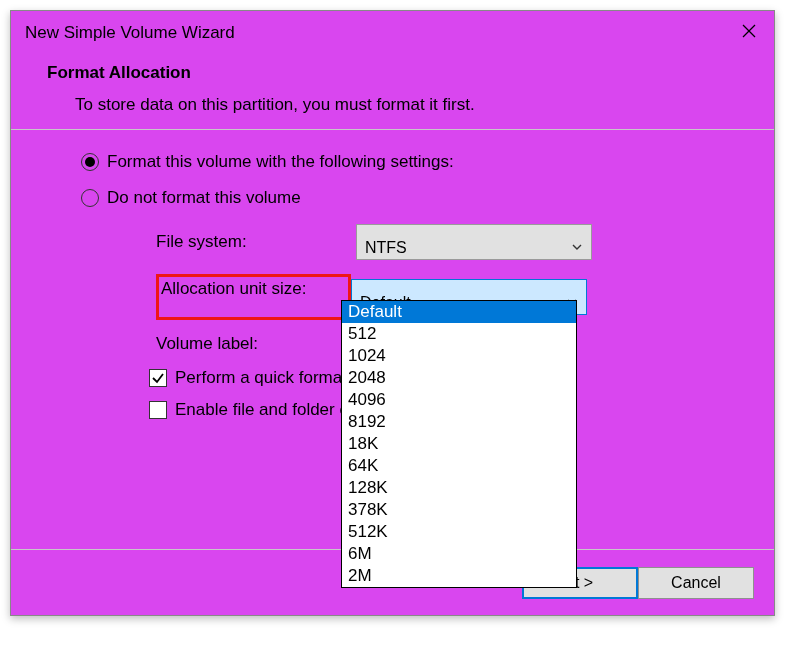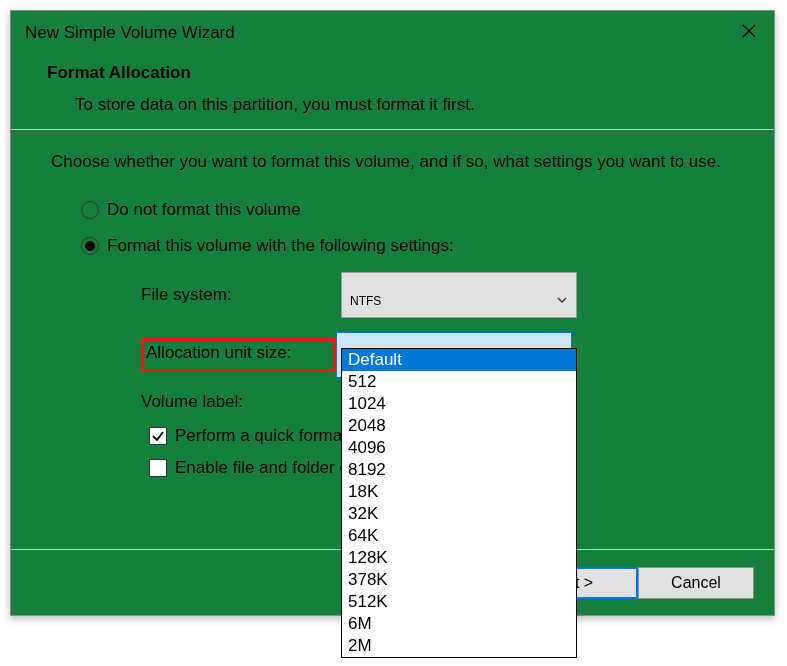--- a/index.html
+++ b/index.html
@@ -1,36 +1,36 @@
 <!DOCTYPE html>
 <html><head>
 <meta charset="utf-8">
 <style>
   * { box-sizing: border-box; font-family: "Segoe UI", Tahoma, sans-serif; }
   body { margin: 0; padding: 10px; background: #fff; width: 787px; height: 666px; overflow: hidden; }
-  .window { border: 1px solid #888; width: 765px; height: 606px; position: relative; background: #15803d; box-shadow: 0 3px 8px rgba(0,0,0,0.25); }
+  .window { border: 1px solid #888; width: 765px; height: 606px; position: relative; background: #d946ef; box-shadow: 0 3px 8px rgba(0,0,0,0.25); }
   .titlebar { display: flex; justify-content: space-between; align-items: center; padding: 6px 14px 0 14px; height: 38px; }
   .title-text { font-size: 17px; color: #000; }
   .close-btn { cursor: pointer; padding: 4px; }
   .close-btn svg { width: 14px; height: 14px; }
   .content { padding: 0 0 0 0; }
   .heading-block { padding: 14px 0 14px 36px; }
   .heading { font-size: 17px; font-weight: bold; color: #000; }
   .subheading { font-size: 17px; color: #000; margin-top: 12px; padding-left: 28px; }
   .divider { border-top: 1px solid #c8c8c8; margin: 0; }
   .main-section { padding: 22px 40px 0 40px; position: relative; }
   .prompt { font-size: 17px; color: #000; margin-bottom: 28px; }
   .radio-row { display: flex; align-items: center; margin-bottom: 16px; margin-left: 30px; font-size: 17px; color: #000; }
   .radio-outer { width: 18px; height: 18px; border: 1.5px solid #333; border-radius: 50%; display: inline-flex; align-items: center; justify-content: center; margin-right: 8px; flex-shrink: 0; }
   .radio-inner { width: 10px; height: 10px; background: #000; border-radius: 50%; }
   .settings-block { margin-left: 90px; margin-top: 8px; position: relative; }
   .setting-row { display: flex; align-items: center; margin-bottom: 14px; }
-  .setting-label { width: 200px; font-size: 17px; color: #000; }
-  .highlight-label { border: 3px solid #ef1616; padding: 2px 8px 6px 2px; width: 195px; }
-  .select-box { width: 236px; height: 46px; border: 1px solid #9a9a9a; background: #e1e1e1; display: flex; align-items: center; justify-content: space-between; padding: 12px 8px 0 8px; font-size: 12px; color: #000; cursor: pointer; }
+  .setting-label { width: 200px; font-size: 17px; color: #000; margin-left: 15px; }
+  .highlight-label { border: 3px solid #ef1616; padding: 2px 8px 18px 2px; width: 195px; }
+  .select-box { width: 236px; height: 36px; border: 1px solid #9a9a9a; background: #e1e1e1; display: flex; align-items: center; justify-content: space-between; padding: 12px 8px 0 8px; font-size: 16px; color: #000; cursor: pointer; }
   .select-box.focused { border: 1px solid #0078d7; background: #cce8ff; }
   .chevron { display: inline-block; }
   .chevron svg { width: 12px; height: 12px; }
   .check-row { display: flex; align-items: center; margin-left: 8px; margin-bottom: 12px; font-size: 17px; color: #000; }
   .check-box { width: 18px; height: 18px; border: 1.5px solid #333; display: inline-flex; align-items: center; justify-content: center; margin-right: 8px; flex-shrink: 0; background: #fff; }
   .check-box svg { width: 14px; height: 14px; }
   .dropdown-list { position: absolute; border: 1px solid #000; background: #fff; width: 236px; z-index: 10; font-size: 17px; max-height: none; }
   .dropdown-item { padding: 0 6px; height: 22px; line-height: 22px; color: #000; cursor: pointer; }
   .dropdown-item.selected { background: #0078d7; color: #fff; }
   .footer { position: absolute; bottom: 0; left: 0; right: 0; border-top: 1px solid #c8c8c8; height: 66px; display: flex; align-items: center; justify-content: flex-end; padding-right: 20px; gap: 0; }
@@ -53,32 +53,31 @@
   </div>
 
   <div class="content">
     <div class="heading-block">
       <div class="heading">Format Allocation</div>
       <div class="subheading">To store data on this partition, you must format it first.</div>
     </div>
     <div class="divider"></div>
 
     <div class="main-section">
-      <div class="prompt">Choose whether you want to format this volume, and if so, what settings you want to use.</div>
-
-      <div class="radio-row">
-        <span class="radio-outer"></span>
-        <span>Do not format this volume</span>
-      </div>
 
       <div class="radio-row">
         <span class="radio-outer">
             <span class="radio-inner"></span>
           </span>
         <span>Format this volume with the following settings:</span>
+      </div>
+
+      <div class="radio-row">
+        <span class="radio-outer"></span>
+        <span>Do not format this volume</span>
       </div>
 
       <div class="settings-block">
         <div class="setting-row">
           <span class="setting-label">File system:</span>
           <div class="select-box">
             <span>NTFS</span>
             <span class="chevron"><svg viewBox="0 0 12 12">
                   <polyline points="2,4 6,8 10,4" fill="none" stroke="#333" stroke-width="1.4"></polyline>
                 </svg></span>
@@ -114,21 +113,20 @@
         </div>
 
         <div class="dropdown-list" id="aus-dropdown" style="left:200px; top:76px;">
             <div class="dropdown-item selected">Default</div>
             <div class="dropdown-item">512</div>
             <div class="dropdown-item">1024</div>
             <div class="dropdown-item">2048</div>
             <div class="dropdown-item">4096</div>
             <div class="dropdown-item">8192</div>
             <div class="dropdown-item">18K</div>
-            <div class="dropdown-item">32K</div>
             <div class="dropdown-item">64K</div>
             <div class="dropdown-item">128K</div>
             <div class="dropdown-item">378K</div>
             <div class="dropdown-item">512K</div>
             <div class="dropdown-item">6M</div>
             <div class="dropdown-item">2M</div>
           </div>
       </div>
     </div>
   </div>

